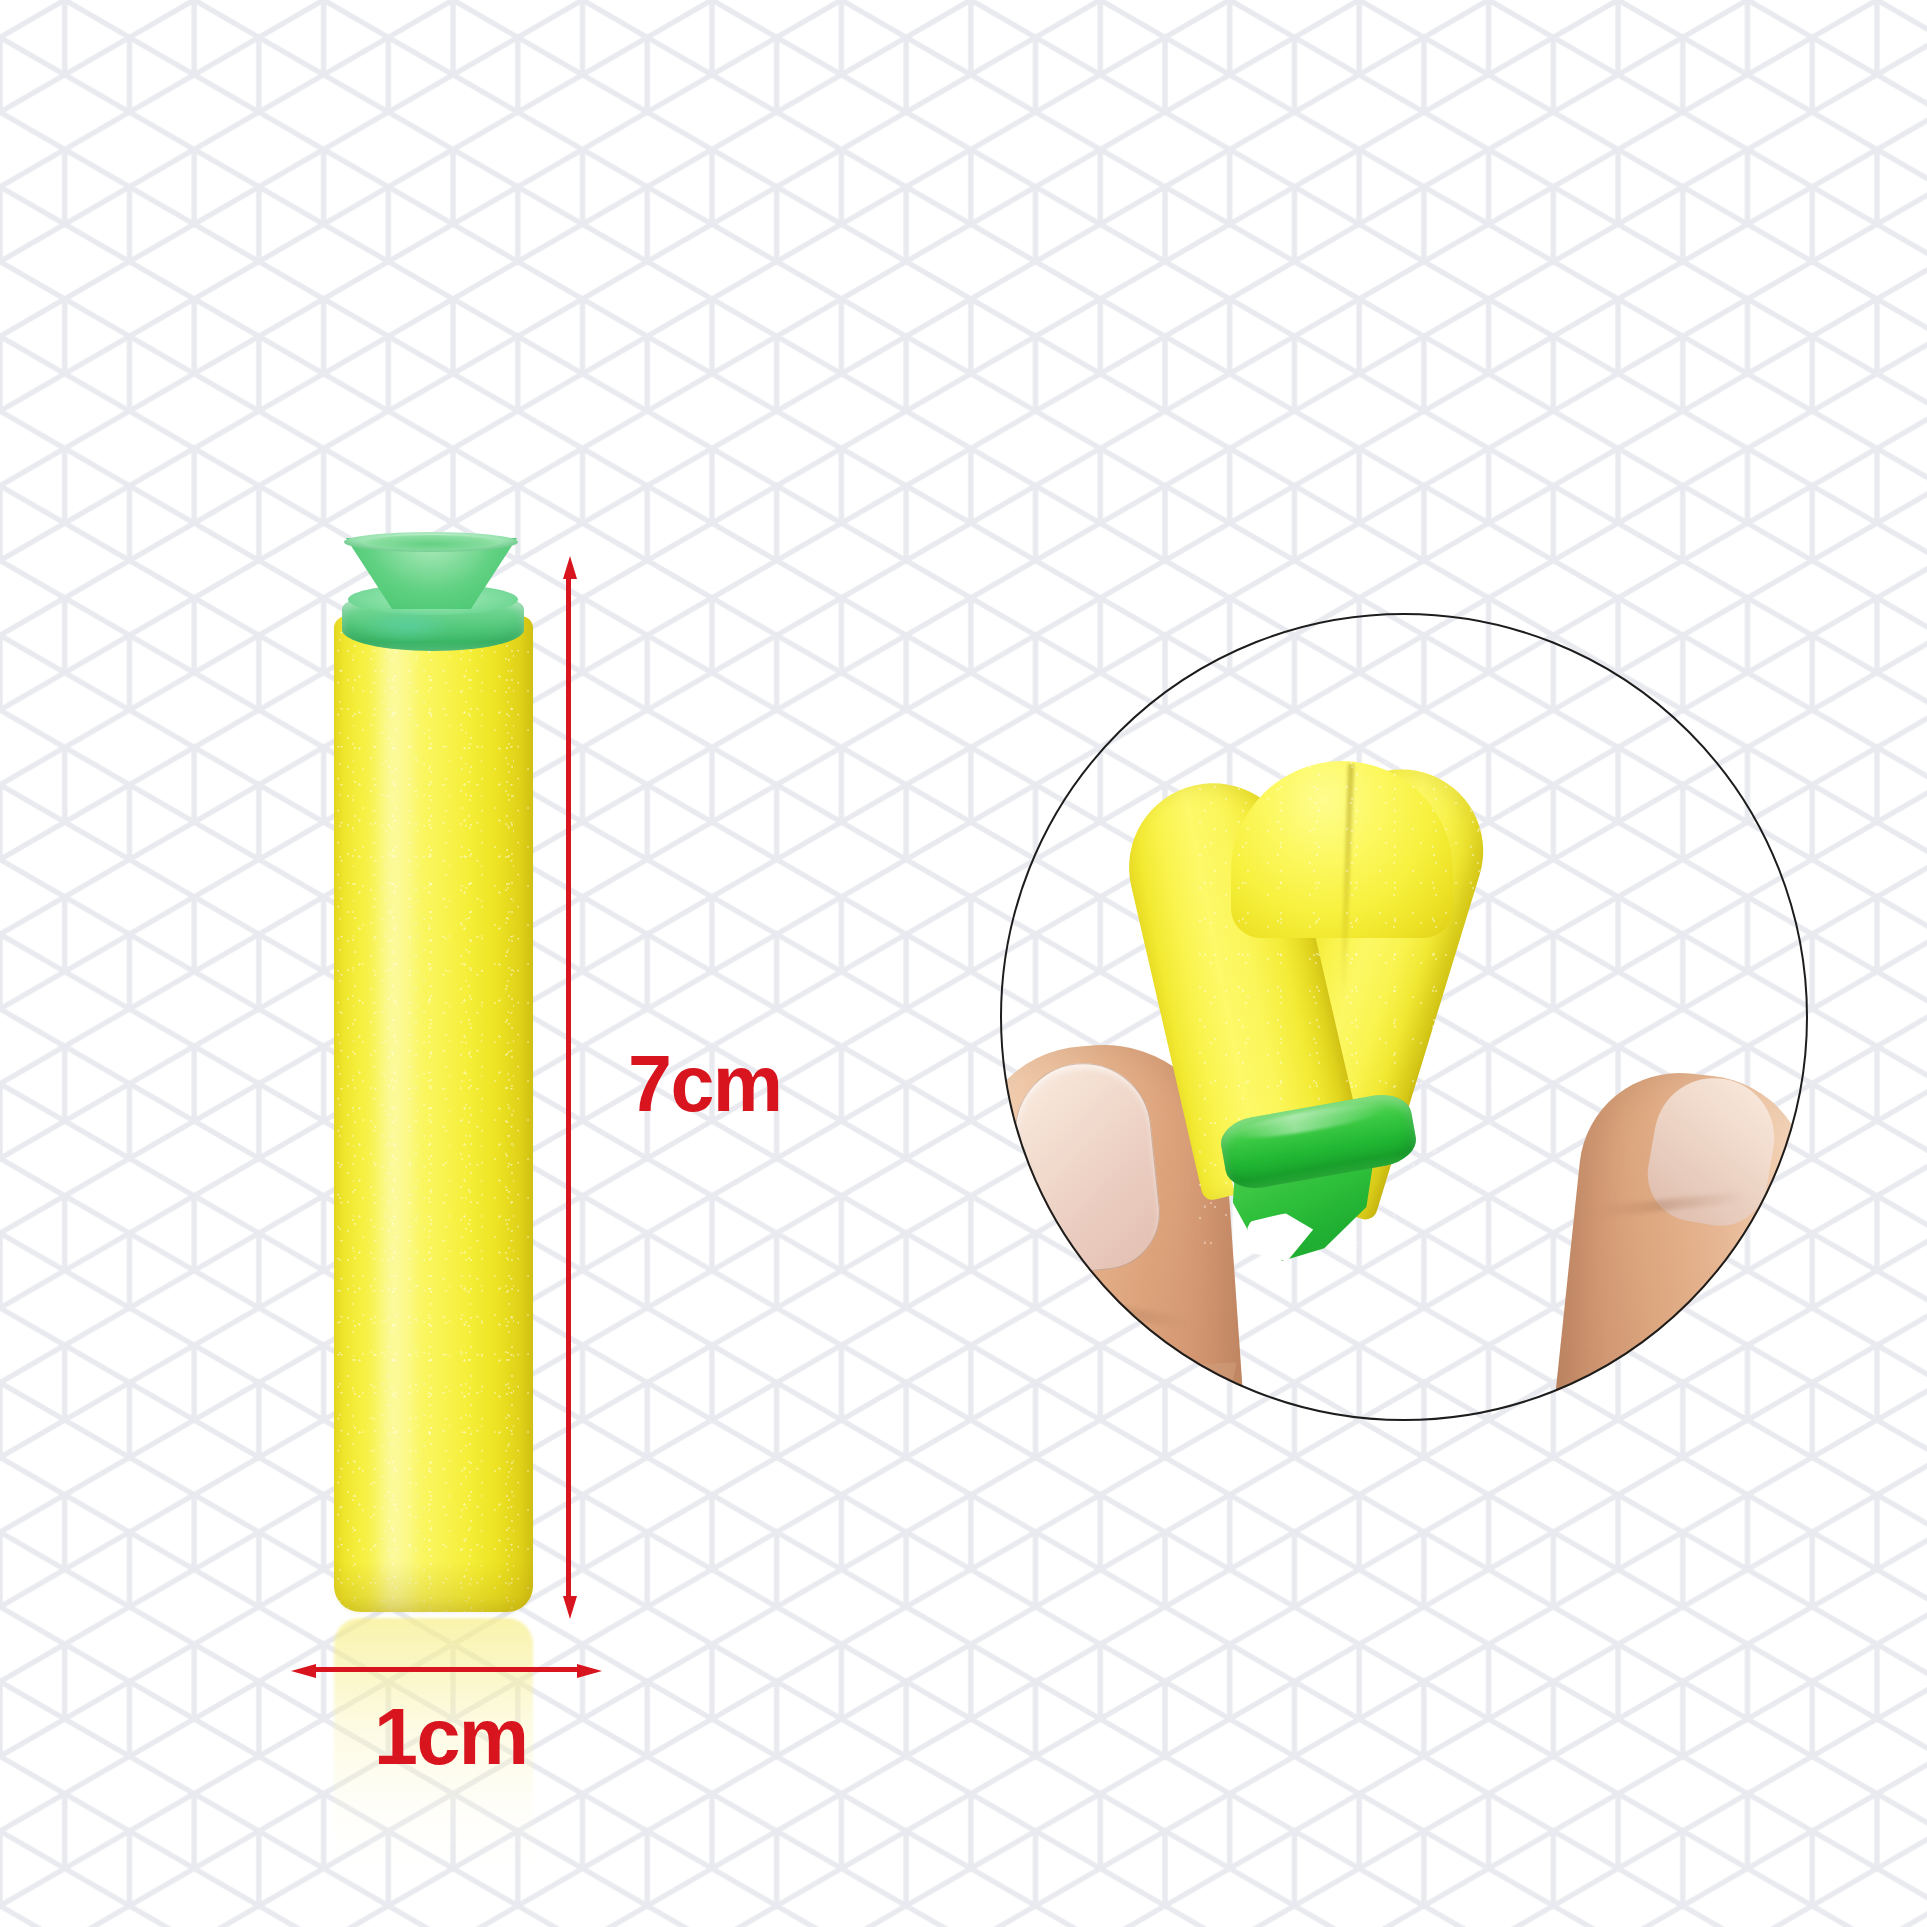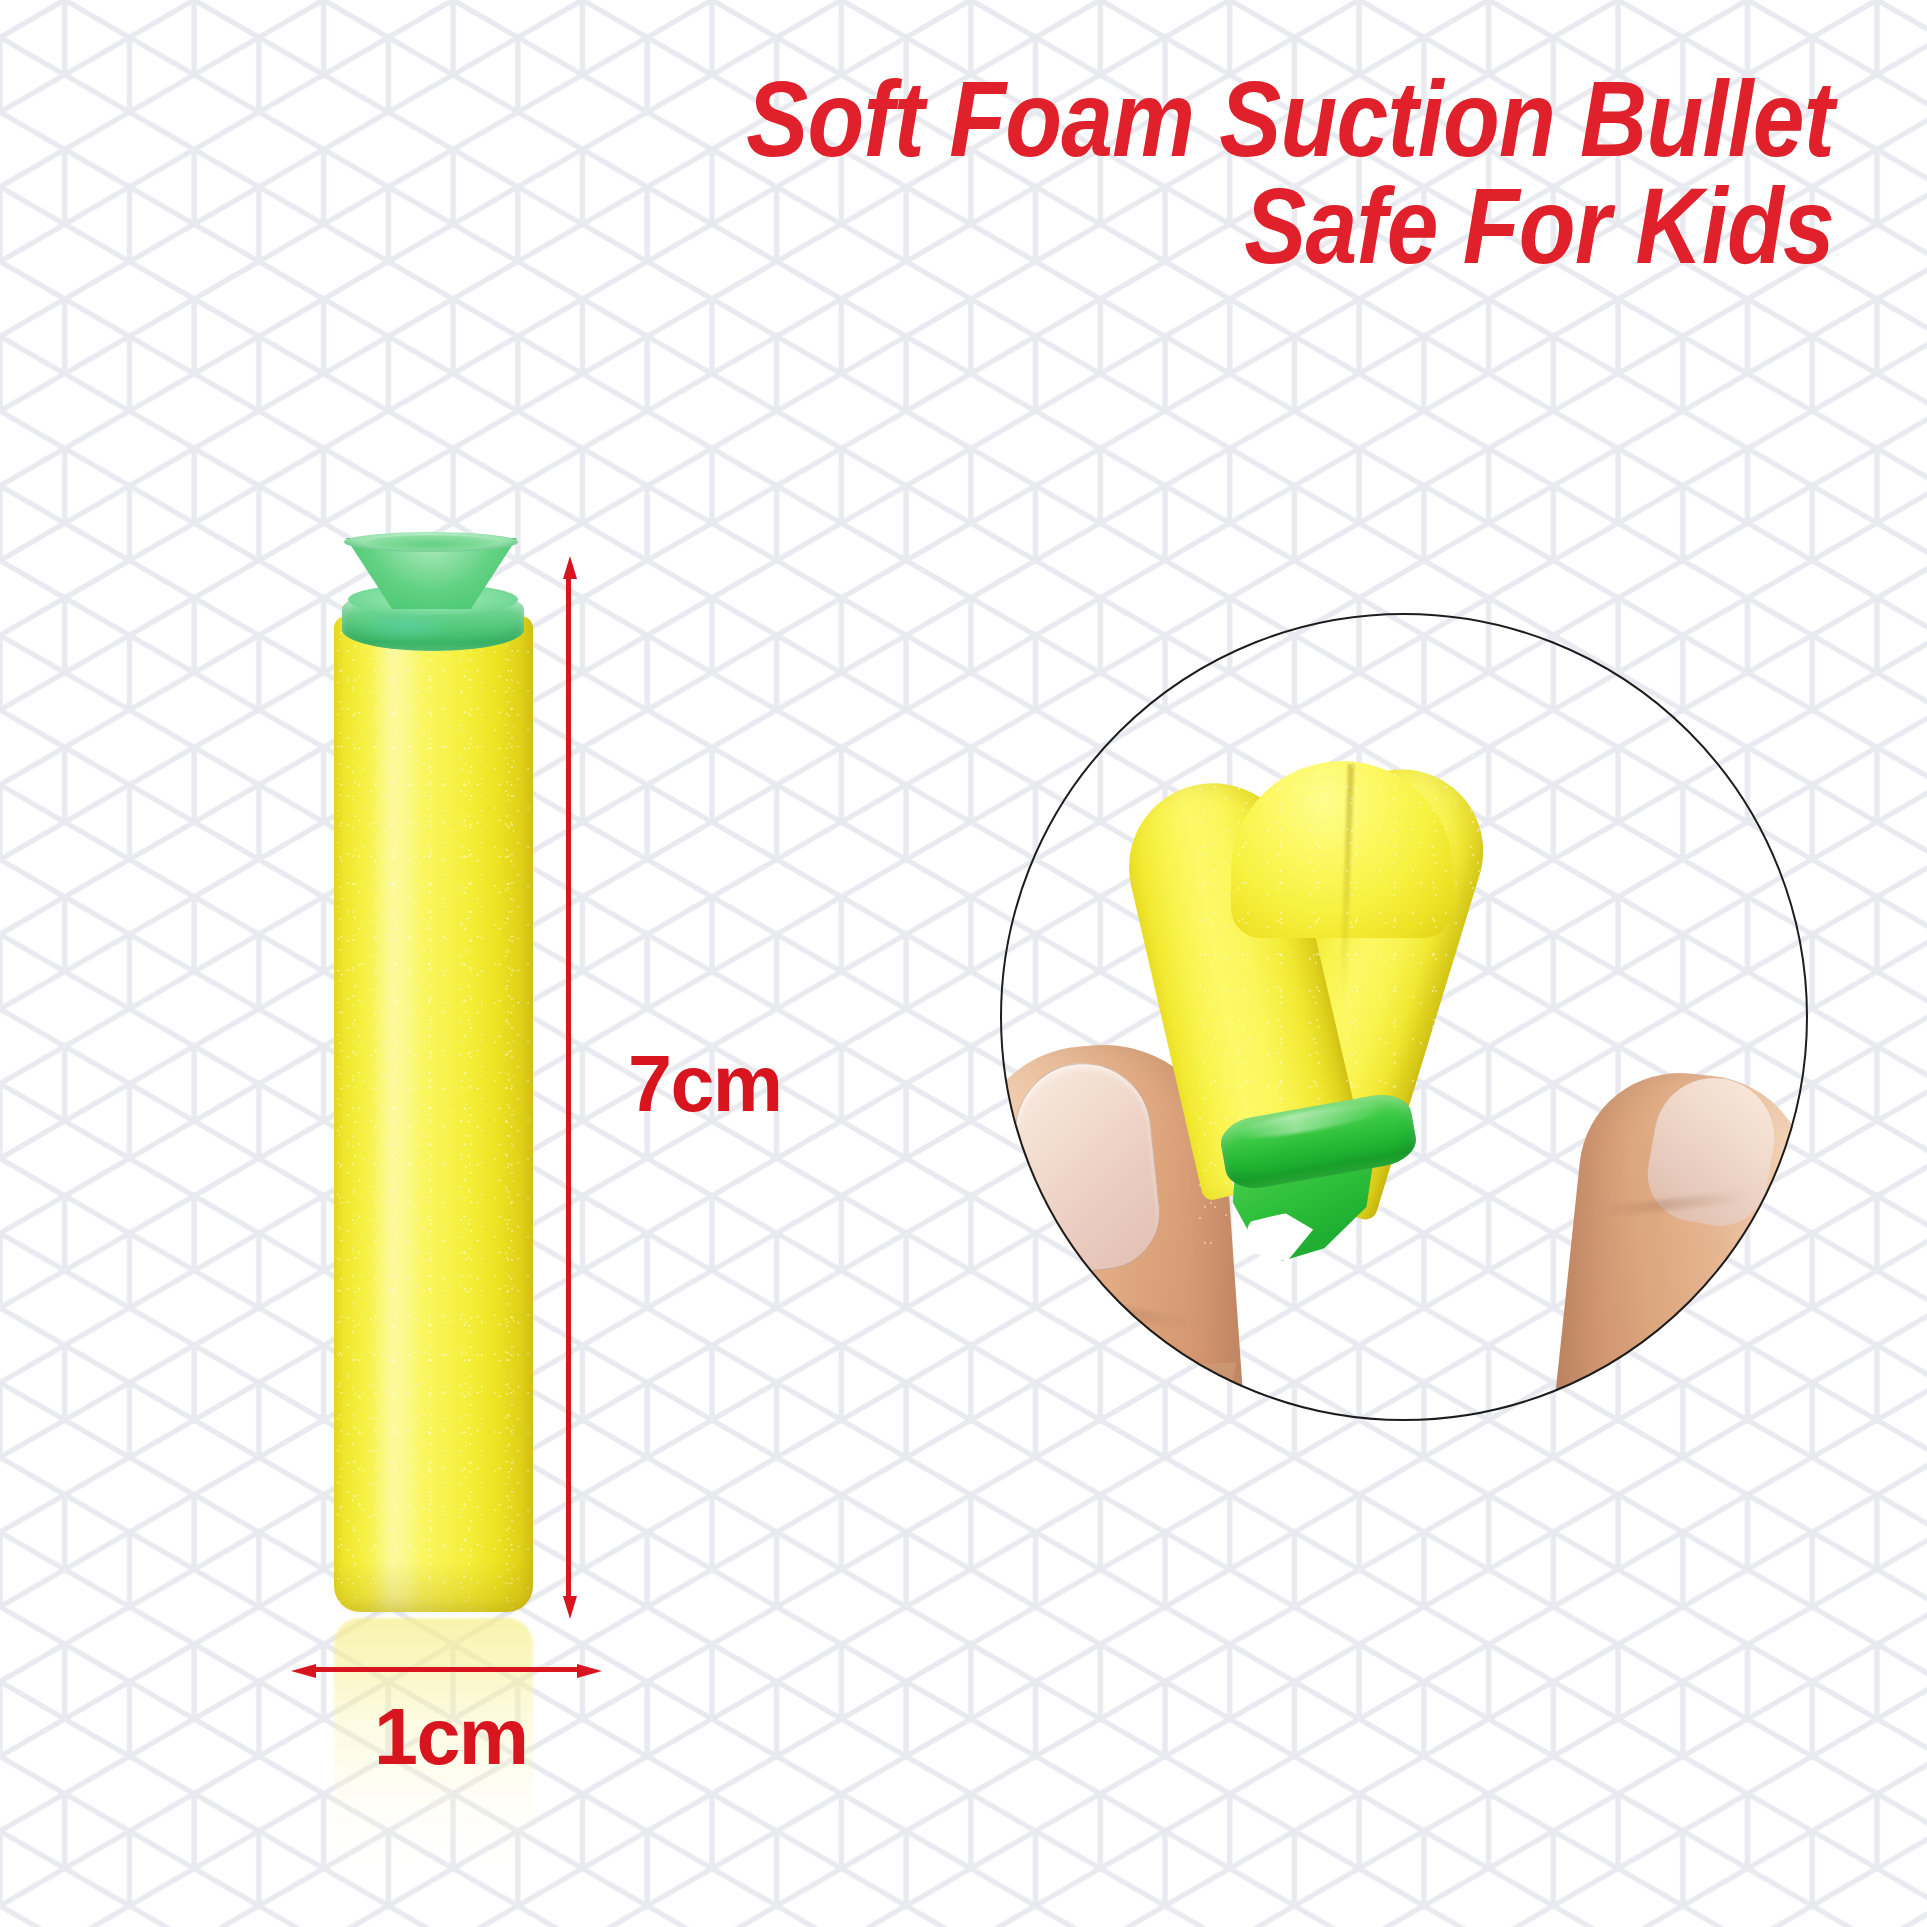--- a/index.html
+++ b/index.html
@@ -324,24 +324,20 @@
             <path d="M0,145.5 L84,97 L168,145.5"></path>
             <path d="M0,48.5 L0,145.5"></path>
             <path d="M168,48.5 L168,145.5"></path>
           </g>
         </pattern>
       </defs>
       <rect x="0" y="0" width="2501" height="2501" fill="url(#isocube)"></rect>
     </svg>
   </div>
 
-  <div class="headline">
-    <span class="line l1">Soft Foam Suction Bullet</span>
-    <span class="line l2">Safe For Kids</span>
-  </div>
 
   <div class="dart-group">
     <div class="foam-reflection"></div>
 
     <div class="foam-body">
       <div class="foam-speckle"></div>
       <div class="foam-gloss"></div>
       <div class="foam-bottom-shade"></div>
     </div>
 

